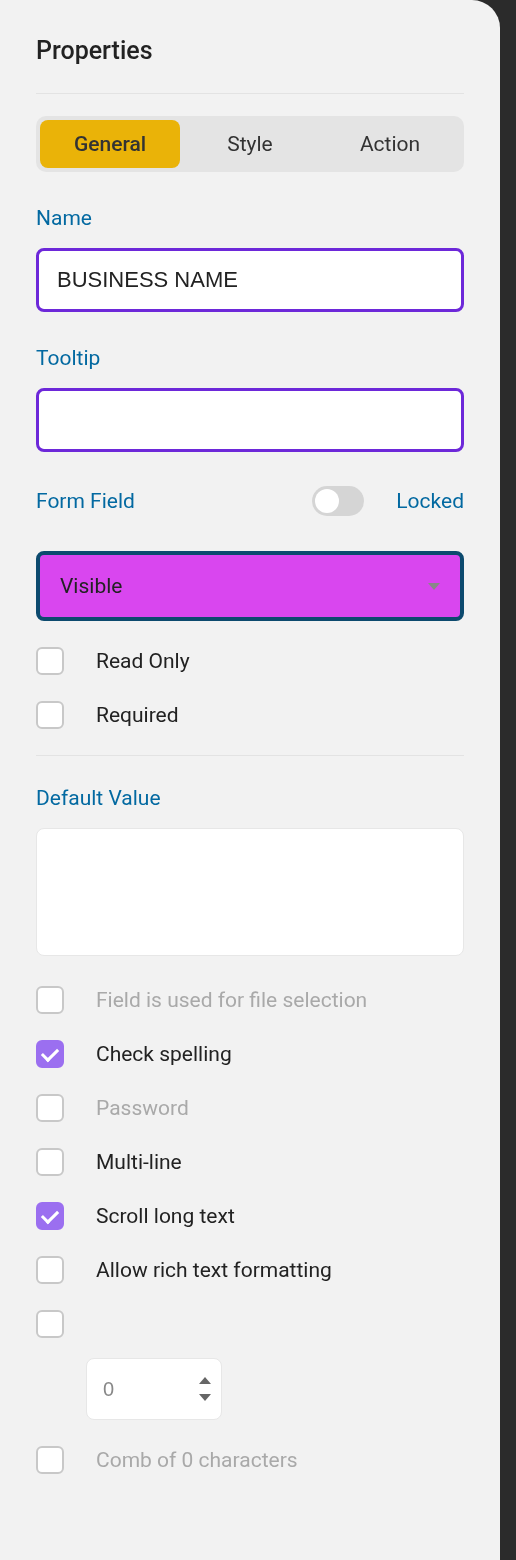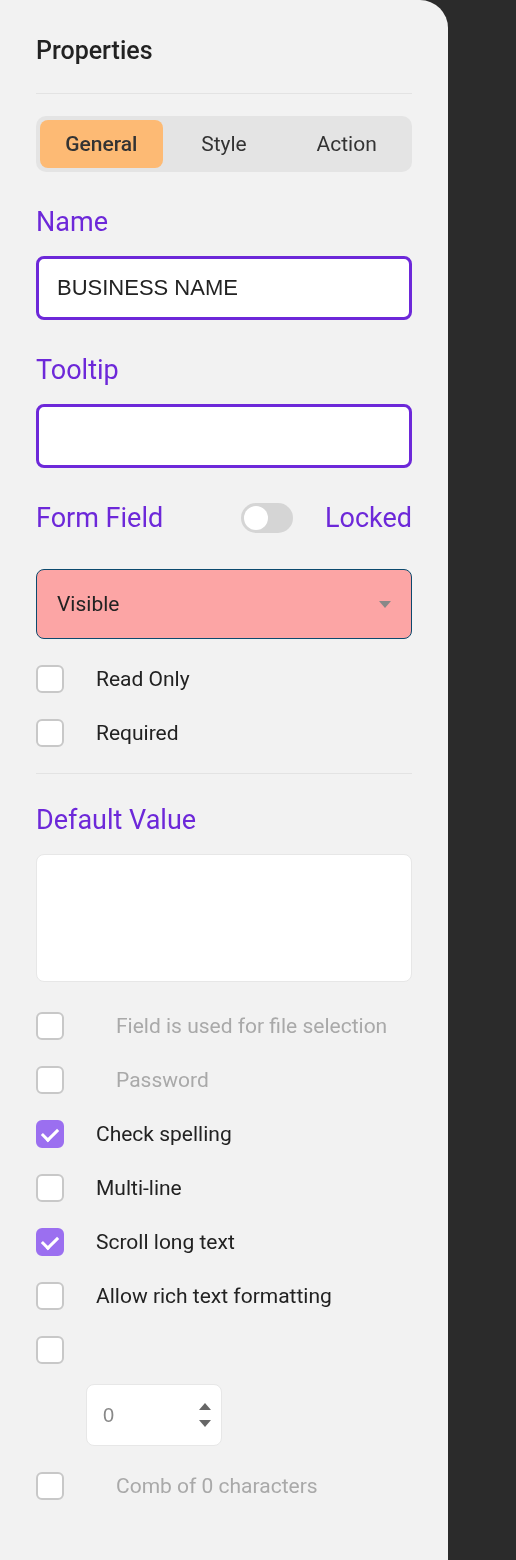--- a/index.html
+++ b/index.html
@@ -7,21 +7,21 @@
   body {
     font-family: -apple-system, BlinkMacSystemFont, "Segoe UI", Roboto, Arial, sans-serif;
     background: #2b2b2b;
     width: 516px;
     height: 1560px;
     overflow: hidden;
     position: relative;
   }
   .panel {
     background: #f2f2f2;
-    width: 448px;
+    width: 500px;
     height: 1560px;
     border-top-right-radius: 28px;
     padding: 36px 36px 16px 36px;
     position: relative;
   }
   .panel-title {
     font-size: 25px;
     font-weight: 500;
     color: #222;
     margin-bottom: 28px;
@@ -41,26 +41,26 @@
   .tab {
     flex: 1;
     text-align: center;
     padding: 12px 0;
     font-size: 21px;
     color: #333;
     border-radius: 8px;
     cursor: pointer;
   }
   .tab.active {
-    background: #fdba74;
+    background: #eab308;
     font-weight: 500;
   }
   .field-label {
-    font-size: 27px;
-    color: #6d28d9;
+    font-size: 21px;
+    color: #0369a1;
     margin-bottom: 18px;
     display: block;
   }
   .text-input {
     width: 100%;
     height: 64px;
     border: 3px solid #6d28d9;
     border-radius: 8px;
     background: #fff;
     font-size: 22px;
@@ -94,23 +94,23 @@
     height: 24px;
     background: #fff;
     border-radius: 50%;
     position: absolute;
     top: 3px;
     left: 3px;
   }
   .select {
     width: 100%;
     height: 70px;
-    border: 1px solid #0c4a6e;
-    border-radius: 8px;
-    background: #fca5a5;
+    border: 4px solid #0c4a6e;
+    border-radius: 8px;
+    background: #d946ef;
     display: flex;
     align-items: center;
     justify-content: space-between;
     padding: 0 20px;
     font-size: 21px;
     color: #222;
     margin-bottom: 26px;
     cursor: pointer;
     text-align: right;
   }
@@ -148,21 +148,21 @@
     height: 13px;
     border: solid #fff;
     border-width: 0 3px 3px 0;
     transform: rotate(45deg);
     margin-top: -3px;
   }
   .check-label {
     font-size: 21px;
     color: #222;
   }
-  .check-label.disabled { color: #a9a9a9; margin-left: 20px; }
+  .check-label.disabled { color: #a9a9a9; }
   .textarea {
     width: 100%;
     height: 128px;
     border: 1px solid #e7e7e7;
     border-radius: 8px;
     background: #fff;
     font-size: 20px;
     padding: 14px 18px;
     color: #222;
     margin-bottom: 26px;
@@ -263,27 +263,27 @@
 
   <label class="field-label">Default Value</label>
   <textarea class="textarea" style=""></textarea>
 
   <div class="check-row">
     <div class="checkbox"></div>
     <span class="check-label disabled">Field is used for file selection</span>
   </div>
 
   <div class="check-row">
-    <div class="checkbox"></div>
-    <span class="check-label disabled">Password</span>
-  </div>
-
-  <div class="check-row">
     <div class="checkbox checked"></div>
     <span class="check-label">Check spelling</span>
+  </div>
+
+  <div class="check-row">
+    <div class="checkbox"></div>
+    <span class="check-label disabled">Password</span>
   </div>
 
   <div class="check-row">
     <div class="checkbox"></div>
     <span class="check-label">Multi-line</span>
   </div>
 
   <div class="check-row">
     <div class="checkbox checked"></div>
     <span class="check-label">Scroll long text</span>

